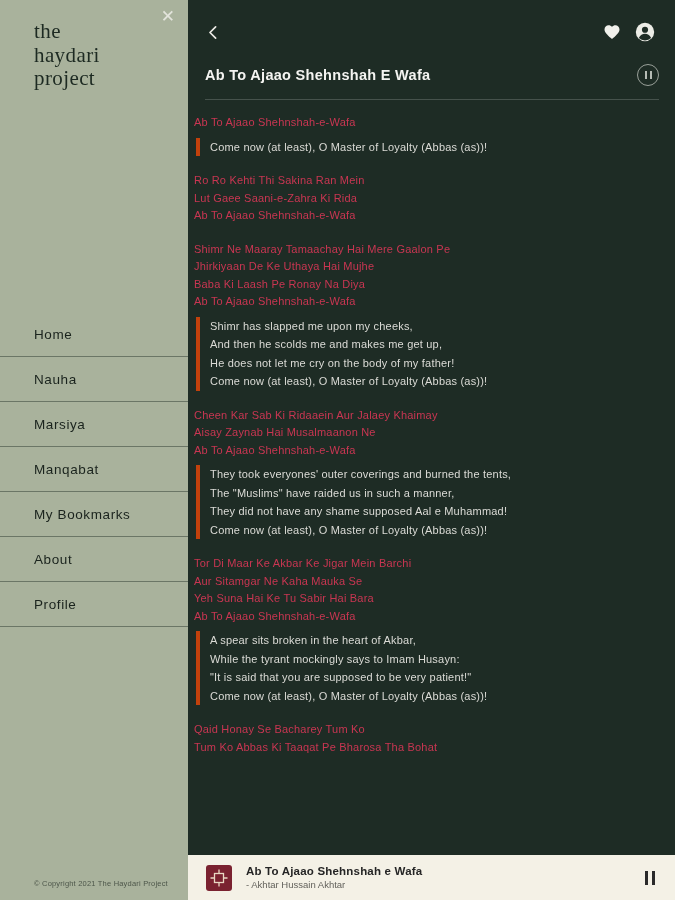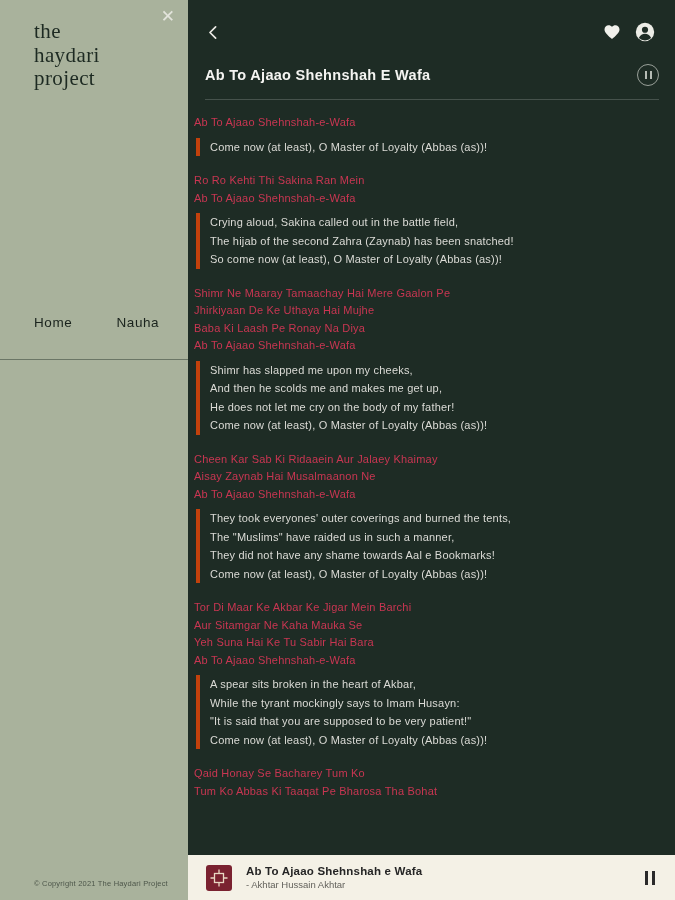--- a/index.html
+++ b/index.html
@@ -4,22 +4,22 @@
 <style>
   * { margin:0; padding:0; box-sizing:border-box; }
   html,body { width:675px; height:900px; overflow:hidden; }
   body { font-family:"Liberation Sans", sans-serif; background:#1e2c25; }
 
   .app { display:flex; width:675px; height:900px; }
 
   
   .sidebar { width:188px; background:#a9b29c; position:relative; display:flex; flex-direction:column; flex-shrink:0; }
   .close-btn { position:absolute; top:4px; right:9px; background:none; border:none; color:#e3e4dc; font-size:17px; cursor:pointer; line-height:1; padding:4px; }
-  .logo { margin:20px 0 4px 34px; font-family:"Liberation Serif", serif; font-size:21px; color:#1d2a22; line-height:1.13; white-space:pre-line; letter-spacing:0.4px; }
-  .menu { margin-top:205px; display:flex; flex-direction:row; }
+  .logo { margin:20px 0 16px 34px; font-family:"Liberation Serif", serif; font-size:21px; color:#1d2a22; line-height:1.13; white-space:pre-line; letter-spacing:0.4px; }
+  .menu { margin-top:205px; display:flex; flex-direction:column; }
   .menu-item { padding:15px 10px 14px 34px; border-bottom:1px solid rgba(30,44,37,0.45); font-size:13.5px; color:#1a231d; letter-spacing:0.6px; cursor:pointer; }
   .copyright { margin:auto 0 12px 34px; font-size:7.5px; color:#4d564a; letter-spacing:0.2px; }
 
   
   .main { flex:1; position:relative; background:#1e2c25; display:flex; flex-direction:column; overflow:hidden; }
 
   .topbar { height:50px; display:flex; align-items:center; padding:14px 18px 0 15px; }
   .icon-btn { background:none; border:none; cursor:pointer; display:flex; align-items:center; justify-content:center; padding:2px; }
   .topbar .spacer { flex:1; }
   .topbar .icon-btn + .icon-btn { margin-left:10px; }
@@ -106,47 +106,43 @@
 
     <div class="lyrics">
         <div class="stanza">
           <div class="red-line">Ab To Ajaao Shehnshah-e-Wafa</div>
           <div class="translation">
             <div class="trans-line">Come now (at least), O Master of Loyalty (Abbas (as))!</div>
           </div>
         </div>
         <div class="stanza">
           <div class="red-line">Ro Ro Kehti Thi Sakina Ran Mein</div>
+          <div class="red-line">Lut Gaee Saani-e-Zahra Ki Rida</div>
           <div class="red-line">Ab To Ajaao Shehnshah-e-Wafa</div>
-          <div class="translation">
-            <div class="trans-line">Crying aloud, Sakina called out in the battle field,</div>
-            <div class="trans-line">The hijab of the second Zahra (Zaynab) has been snatched!</div>
-            <div class="trans-line">So come now (at least), O Master of Loyalty (Abbas (as))!</div>
-          </div>
         </div>
         <div class="stanza">
           <div class="red-line">Shimr Ne Maaray Tamaachay Hai Mere Gaalon Pe</div>
           <div class="red-line">Jhirkiyaan De Ke Uthaya Hai Mujhe</div>
           <div class="red-line">Baba Ki Laash Pe Ronay Na Diya</div>
           <div class="red-line">Ab To Ajaao Shehnshah-e-Wafa</div>
           <div class="translation">
             <div class="trans-line">Shimr has slapped me upon my cheeks,</div>
             <div class="trans-line">And then he scolds me and makes me get up,</div>
             <div class="trans-line">He does not let me cry on the body of my father!</div>
             <div class="trans-line">Come now (at least), O Master of Loyalty (Abbas (as))!</div>
           </div>
         </div>
         <div class="stanza">
           <div class="red-line">Cheen Kar Sab Ki Ridaaein Aur Jalaey Khaimay</div>
           <div class="red-line">Aisay Zaynab Hai Musalmaanon Ne</div>
           <div class="red-line">Ab To Ajaao Shehnshah-e-Wafa</div>
           <div class="translation">
             <div class="trans-line">They took everyones' outer coverings and burned the tents,</div>
             <div class="trans-line">The "Muslims" have raided us in such a manner,</div>
-            <div class="trans-line">They did not have any shame towards Aal e Bookmarks!</div>
+            <div class="trans-line">They did not have any shame supposed Aal e Muhammad!</div>
             <div class="trans-line">Come now (at least), O Master of Loyalty (Abbas (as))!</div>
           </div>
         </div>
         <div class="stanza">
           <div class="red-line">Tor Di Maar Ke Akbar Ke Jigar Mein Barchi</div>
           <div class="red-line">Aur Sitamgar Ne Kaha Mauka Se</div>
           <div class="red-line">Yeh Suna Hai Ke Tu Sabir Hai Bara</div>
           <div class="red-line">Ab To Ajaao Shehnshah-e-Wafa</div>
           <div class="translation">
             <div class="trans-line">A spear sits broken in the heart of Akbar,</div>

